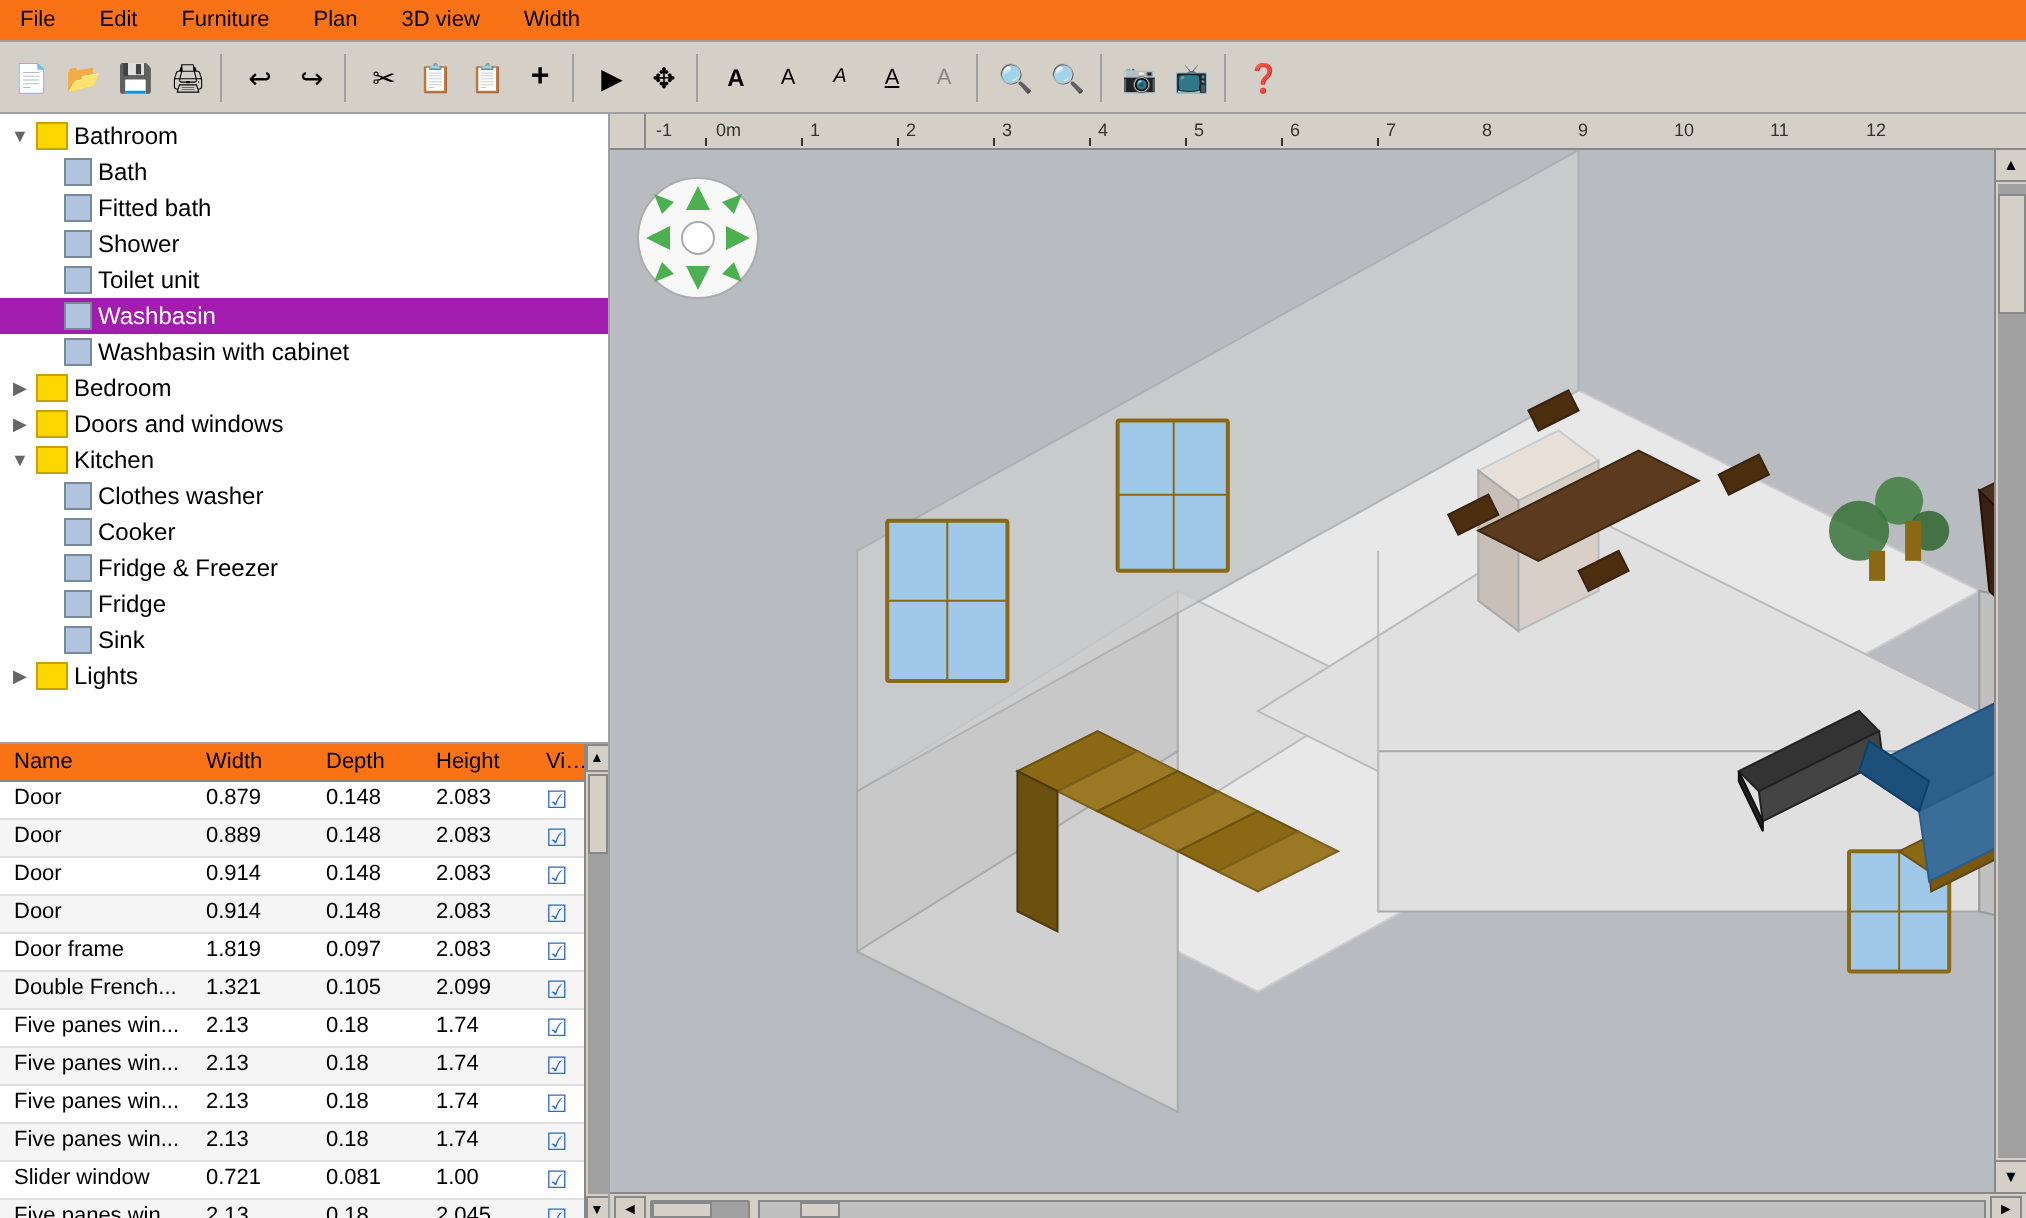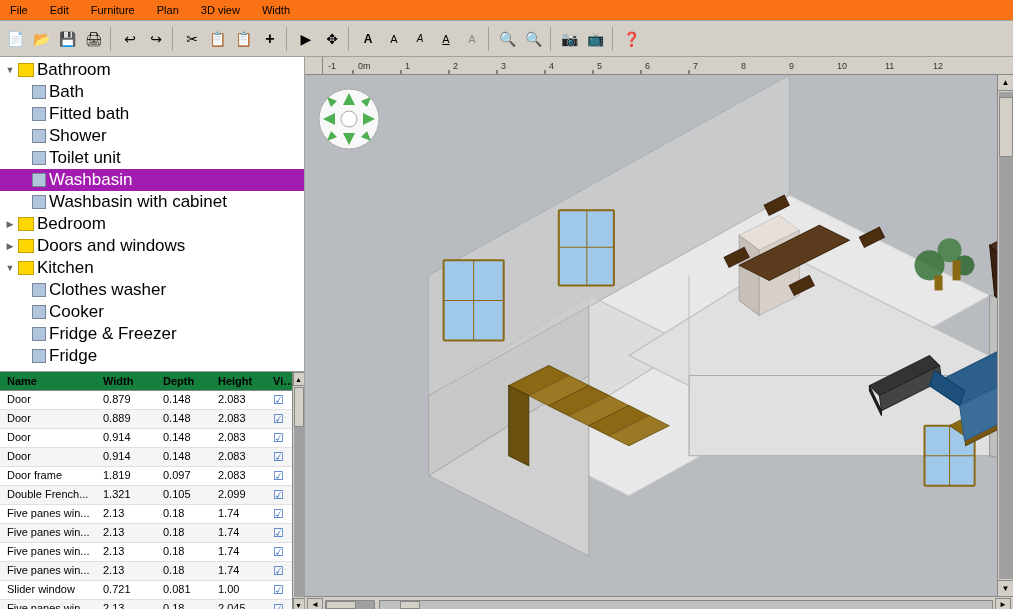--- a/index.html
+++ b/index.html
@@ -20,26 +20,26 @@
     
     #left-panel { width: 305px; display: flex; flex-direction: column; border-right: 1px solid #a0a0a0; background: white; }
     
     
     #tree-view { flex: 1; overflow-y: auto; background: white; border-bottom: 1px solid #a0a0a0; padding: 2px 0; }
     .tree-category { display: flex; align-items: center; padding: 1px 2px; cursor: pointer; user-select: none; }
     .tree-item { display: flex; align-items: center; padding: 1px 2px; cursor: pointer; user-select: none; }
     .tree-item.selected { background: #a21caf; color: white; }
     .expand-icon { width: 16px; height: 16px; display: inline-flex; align-items: center; justify-content: center; font-size: 9px; color: #666; }
     .item-icon { width: 14px; height: 14px; margin-right: 2px; display: inline-flex; align-items: center; justify-content: center; }
-    .tree-label { font-size: 17px; }
+    .tree-label { font-size: 12px; }
     .indent-1 { padding-left: 16px; }
     
     
     #bottom-table { height: 240px; overflow-y: auto; }
-    #table-header { display: grid; grid-template-columns: 1fr 60px 55px 55px 30px; background: #15803d; border-bottom: 1px solid #888; padding: 2px 4px; font-weight: bold; font-size: 11px; position: sticky; top: 0; }
+    #table-header { display: grid; grid-template-columns: 1fr 60px 55px 55px 30px; background: #f97316; border-bottom: 1px solid #888; padding: 2px 4px; font-weight: normal; font-size: 11px; position: sticky; top: 0; }
     .table-col { padding: 1px 3px; overflow: hidden; text-overflow: ellipsis; white-space: nowrap; }
     .table-row-item { display: grid; grid-template-columns: 1fr 60px 55px 55px 30px; border-bottom: 1px solid #e0e0e0; padding: 1px 4px; font-size: 11px; }
     .table-row-item.alt { background: #f5f5f5; }
     .vis-check { color: #316ac5; font-size: 12px; }
     
     
     #right-panel { flex: 1; display: flex; flex-direction: column; background: #c8c8c8; position: relative; overflow: hidden; }
     
     
     #ruler-top { height: 18px; background: #d4d0c8; border-bottom: 1px solid #888; display: flex; align-items: center; position: relative; overflow: hidden; }

